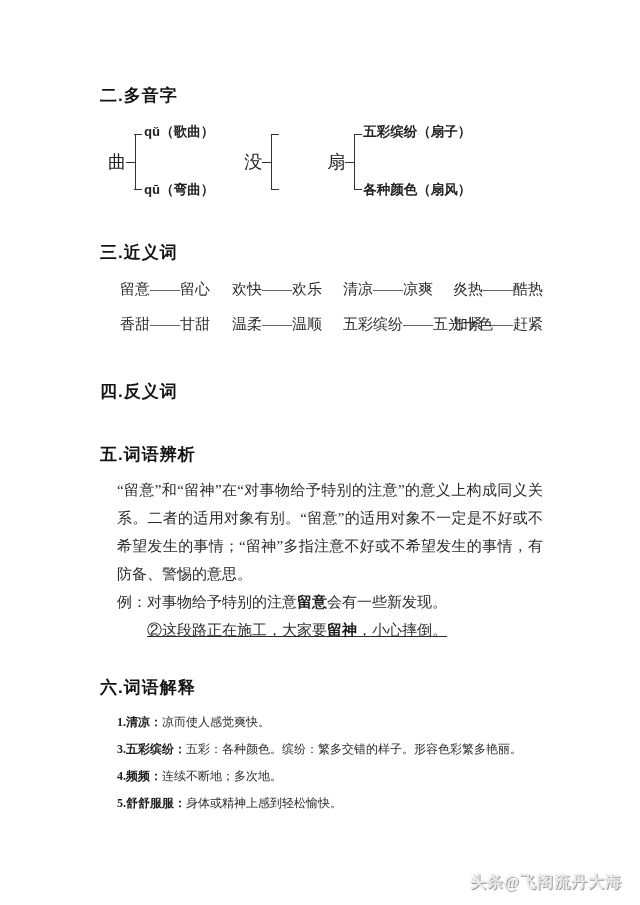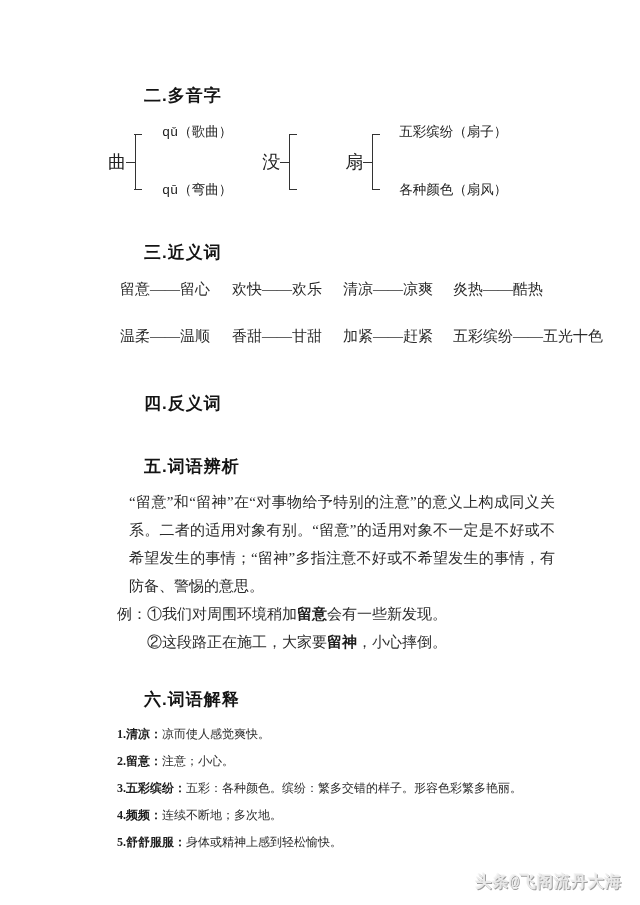--- a/index.html
+++ b/index.html
@@ -13,21 +13,20 @@
   }
   .page {
     padding: 84px 98px 0 100px;
   }
   .section-heading {
     font-family: "Liberation Sans", "DejaVu Sans", sans-serif;
     font-weight: bold;
     font-size: 17px;
     color: #141414;
     letter-spacing: 1px;
-    margin-left: 44px;
   }
 
   
   .poly-row {
     display: flex;
     align-items: center;
     padding-left: 8px;
     margin-top: 14px;
     height: 82px;
   }
@@ -38,59 +37,59 @@
   .poly-connector { width: 9px; border-top: 1.6px solid #333; }
   .poly-bracket { position: relative; width: 8px; height: 56px; border-left: 1.6px solid #333; }
   .poly-bracket::before, .poly-bracket::after {
     content: ""; position: absolute; left: -1.6px; width: 8px;
     border-top: 1.6px solid #333;
   }
   .poly-bracket::before { top: 0; }
   .poly-bracket::after { bottom: 0; }
   .poly-readings {
     display: flex; flex-direction: column; justify-content: space-between;
-    height: 76px; margin-left: 19px;
+    height: 76px; margin-left: 1px; font-weight: bold;
   }
   .poly-reading {
     font-family: "Liberation Mono", "DejaVu Sans Mono", monospace;
     font-size: 13.5px; line-height: 18px; color: #222; white-space: nowrap;
   }
 
   
   .pair-grid {
     margin-top: 10px;
     padding-left: 20px;
     display: grid;
     grid-template-columns: 112px 111px 110px auto;
-    row-gap: 16px;
+    row-gap: 4px;
   }
   .pair-item {
     font-size: 15px;
     line-height: 31px;
     white-space: nowrap;
     color: #2b2b2b;
   }
 
   
   .analysis-para {
-    margin: 10px 0 0 29px;
+    margin: 10px 0 0 17px;
     width: 426px;
     font-size: 15px;
     line-height: 28px;
     text-align: justify;
     color: #2b2b2b;
   }
   .example-line {
     margin-left: 17px;
     font-size: 15px;
     line-height: 28px;
     white-space: nowrap;
     color: #2b2b2b;
   }
-  .example-line.indent2 { margin-left: 47px; }
+  .example-line.indent2 { margin-left: 47px; text-decoration: underline; }
   .bold-term { font-weight: bold; color: #1c1c1c; }
 
   
   .def-list { margin: 10px 0 0 17px; }
   .def-item {
     font-size: 12px;
     line-height: 27px;
     white-space: nowrap;
     color: #2b2b2b;
   }
@@ -101,21 +100,21 @@
   .spacer-s3 { height: 38px; }
   .spacer-s4 { height: 40px; }
   .spacer-s5 { height: 40px; }
   .spacer-s6 { height: 32px; }
 
   
   .watermark {
     position: absolute;
     right: 18px;
     bottom: 12px;
-    font-family: Liberation Mono, monospace;
+    font-family: Liberation Serif, serif;
     font-weight: bold;
     font-size: 16px;
     color: #e9e9e9;
     text-shadow: 1px 1px 0 #9d9d9d, -1px -1px 0 #f5f5f5;
     letter-spacing: 1px;
   }
 </style>
 </head>
 <body>
 
@@ -150,43 +149,42 @@
   </div>
 
   <div class="spacer-s3"></div>
 
   <div class="section-heading">三.近义词</div>
   <div class="pair-grid">
     <div class="pair-item">留意——留心</div>
     <div class="pair-item">欢快——欢乐</div>
     <div class="pair-item">清凉——凉爽</div>
     <div class="pair-item">炎热——酷热</div>
+    <div class="pair-item">香甜——甘甜</div>
     <div class="pair-item">温柔——温顺</div>
-    <div class="pair-item">香甜——甘甜</div>
+    <div class="pair-item">五彩缤纷——五光十色</div>
     <div class="pair-item">加紧——赶紧</div>
-    <div class="pair-item">五彩缤纷——五光十色</div>
   </div>
 
   <div class="spacer-s4"></div>
 
   <div class="section-heading">四.反义词</div>
 
   <div class="spacer-s5"></div>
 
   <div class="section-heading">五.词语辨析</div>
   <div class="analysis-para">“留意”和“留神”在“对事物给予特别的注意”的意义上构成同义关系。二者的适用对象有别。“留意”的适用对象不一定是不好或不希望发生的事情；“留神”多指注意不好或不希望发生的事情，有防备、警惕的意思。</div>
-  <div class="example-line"><span>例：</span><span>①我们对周围环境稍加</span><span class="bold-term">留意</span><span>会有一些新发现。</span></div>
+  <div class="example-line"><span>例：</span><span>对事物给予特别的注意</span><span class="bold-term">留意</span><span>会有一些新发现。</span></div>
   <div class="example-line indent2"><span>②这段路正在施工，大家要</span><span class="bold-term">留神</span><span>，小心摔倒。</span></div>
 
   <div class="spacer-s6"></div>
 
   <div class="section-heading">六.词语解释</div>
   <div class="def-list">
     <div class="def-item"><span class="def-num">1.</span><span class="def-term">清凉</span><span class="def-sep">：</span><span class="def-text">凉而使人感觉爽快。</span></div>
-    <div class="def-item"><span class="def-num">2.</span><span class="def-term">留意</span><span class="def-sep">：</span><span class="def-text">注意；小心。</span></div>
     <div class="def-item"><span class="def-num">3.</span><span class="def-term">五彩缤纷</span><span class="def-sep">：</span><span class="def-text">五彩：各种颜色。缤纷：繁多交错的样子。形容色彩繁多艳丽。</span></div>
     <div class="def-item"><span class="def-num">4.</span><span class="def-term">频频</span><span class="def-sep">：</span><span class="def-text">连续不断地；多次地。</span></div>
     <div class="def-item"><span class="def-num">5.</span><span class="def-term">舒舒服服</span><span class="def-sep">：</span><span class="def-text">身体或精神上感到轻松愉快。</span></div>
 
   </div>
 
 </div>
 
 <div class="watermark">头条@飞阁流丹大海</div>
 

